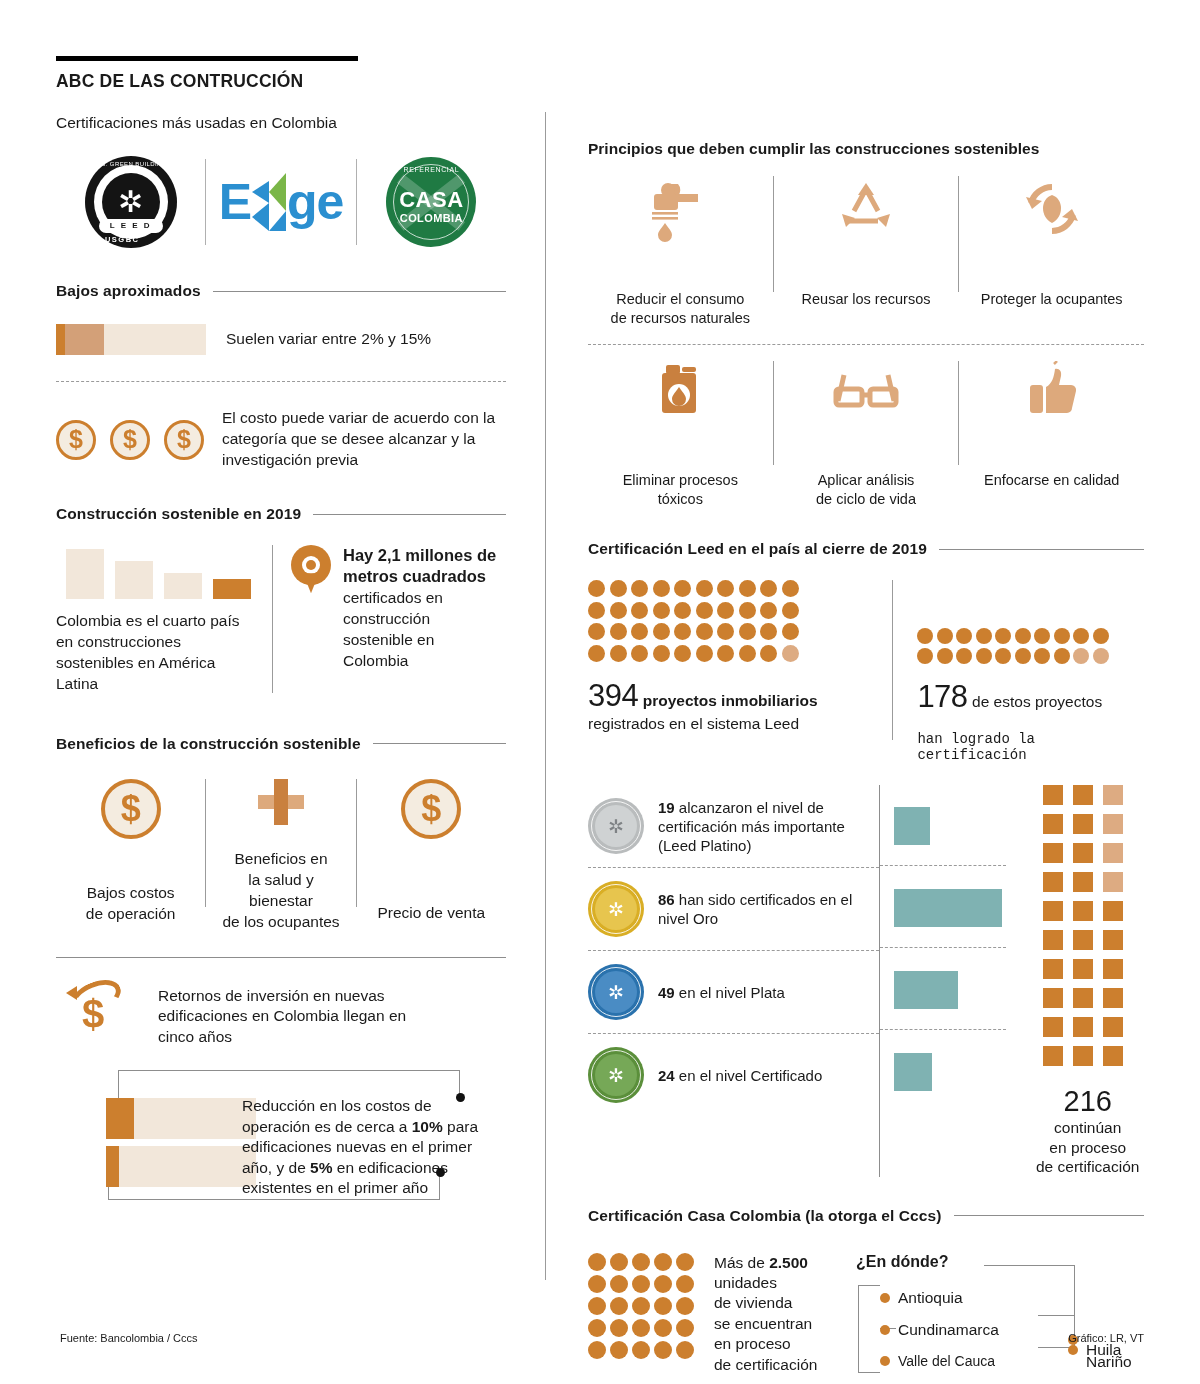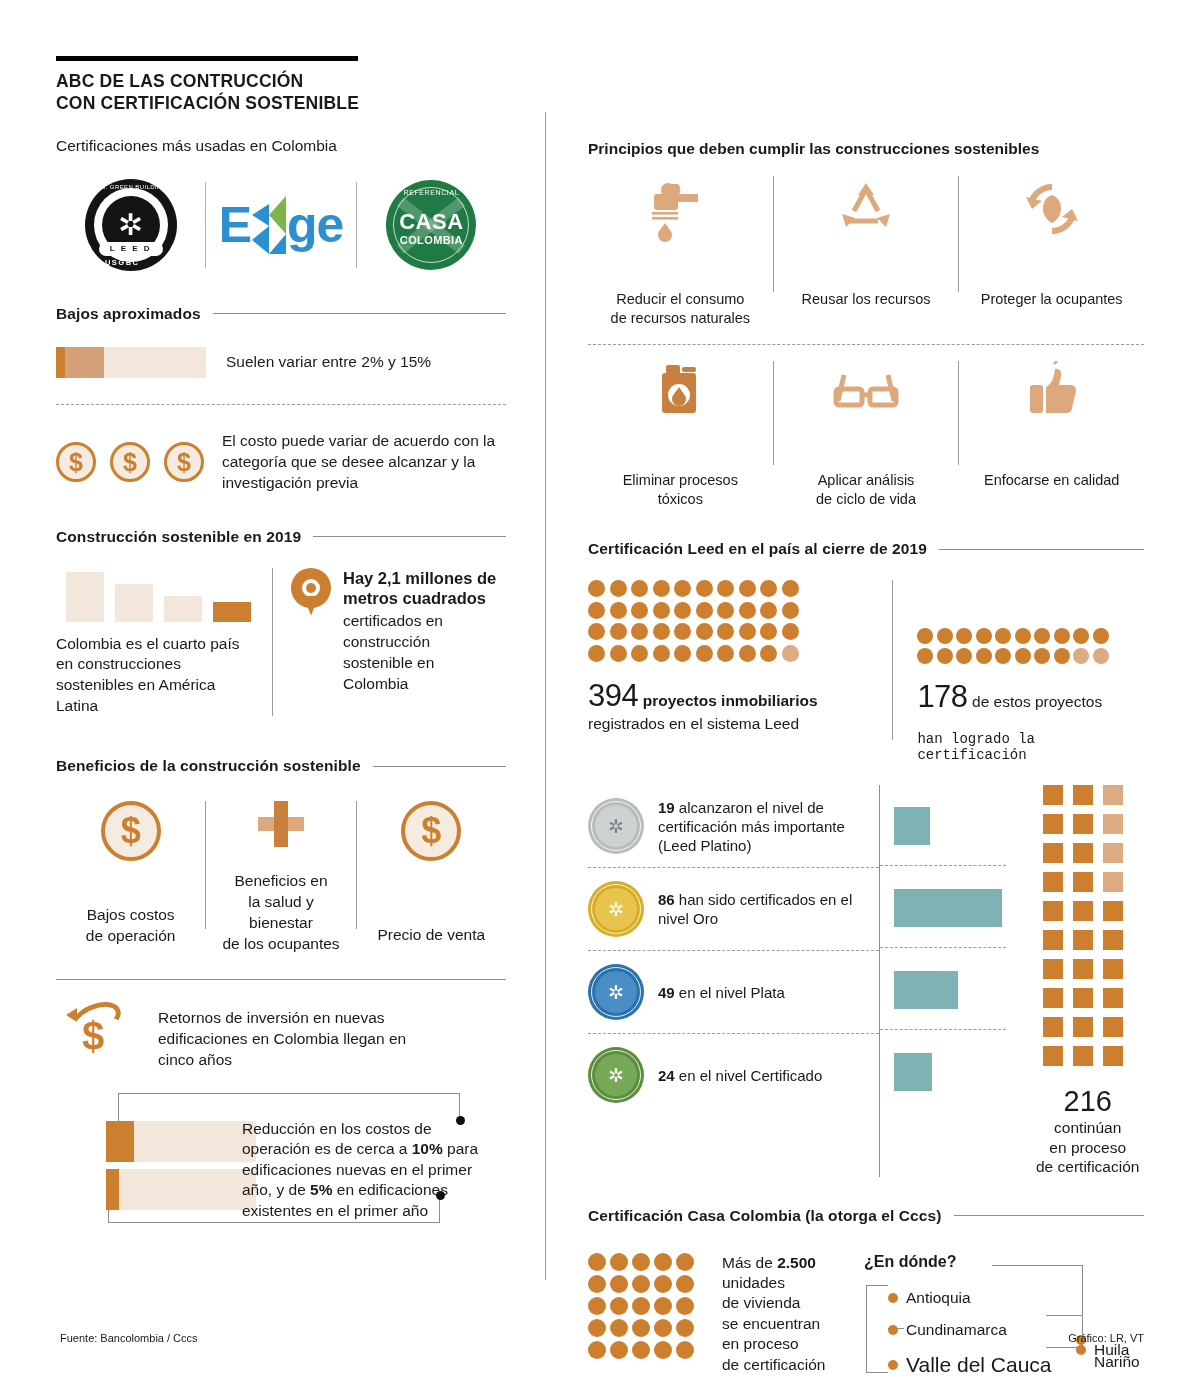--- a/index.html
+++ b/index.html
@@ -138,21 +138,20 @@
 
 <div class="page">
 
   <div style="position:absolute;left:545px;top:112px;width:1px;height:1168px;background:#9b9b9b;"></div>
 
   <div id="left">
 
     <div class="rule-thick"></div>
     <div id="title">
       <div>ABC DE LAS CONTRUCCIÓN</div>
-      <div>CON CERTIFICACIÓN SOSTENIBLE</div>
     </div>
 
     <div id="sub-cert">Certificaciones más usadas en Colombia</div>
 
     <div id="logos">
       <div class="cell" style="width:150px;">
         <div class="leed-seal">
           <div class="topwords">U.S. GREEN BUILDING COUNCIL</div>
           <div class="inner">
               <div class="core">
@@ -605,21 +604,21 @@
           <span class="dot" style="width: 18px; height: 18px;"></span>
           <span class="dot" style="width: 18px; height: 18px;"></span>
           <span class="dot" style="width: 18px; height: 18px;"></span>
           <span class="dot" style="width: 18px; height: 18px;"></span>
           <span class="dot" style="width: 18px; height: 18px;"></span>
           <span class="dot" style="width: 18px; height: 18px;"></span>
           <span class="dot" style="width: 18px; height: 18px;"></span>
           <span class="dot" style="width: 18px; height: 18px;"></span>
         </div>
 
-      <div style="margin-left:24px;width:128px;font-size:15.5px;line-height:1.32;">
+      <div style="margin-left:16px;width:128px;font-size:15.5px;line-height:1.32;">
         <span>Más de </span><b>2.500</b>
         <div style="white-space:pre-line;">unidades
 de vivienda
 se encuentran
 en proceso
 de certificación</div>
       </div>
 
       <div style="margin-left:14px;position:relative;width:268px;">
         <div style="font-size:16px;font-weight:bold;">¿En dónde?</div>
@@ -634,21 +633,21 @@
         <div style="position:absolute;left:24px;top:36px;display:flex;align-items:center;gap:8px;">
           <span style="width:10px;height:10px;border-radius:50%;background:#cc7f2e;display:inline-block;"></span>
           <span style="font-size:15.5px;">Antioquia</span>
         </div>
         <div style="position:absolute;left:24px;top:68px;display:flex;align-items:center;gap:8px;">
           <span style="width:10px;height:10px;border-radius:50%;background:#cc7f2e;display:inline-block;"></span>
           <span style="font-size:15.5px;">Cundinamarca</span>
         </div>
         <div style="position:absolute;left:24px;top:100px;display:flex;align-items:center;gap:8px;">
           <span style="width:10px;height:10px;border-radius:50%;background:#cc7f2e;display:inline-block;"></span>
-          <span style="font-size:21px;">Valle del Cauca</span>
+          <span style="font-size:14px;">Valle del Cauca</span>
         </div>
         <div style="position:absolute;left:212px;top:56px;display:flex;align-items:center;gap:8px;">
           <span style="width:10px;height:10px;border-radius:50%;background:#cc7f2e;display:inline-block;"></span>
           <span style="font-size:15.5px;margin-top:44px;">Nariño</span>
         </div>
         <div style="position:absolute;left:212px;top:88px;display:flex;align-items:center;gap:8px;">
           <span style="width:10px;height:10px;border-radius:50%;background:#cc7f2e;display:inline-block;"></span>
           <span style="font-size:15.5px;">Huila</span>
         </div>
       </div>

